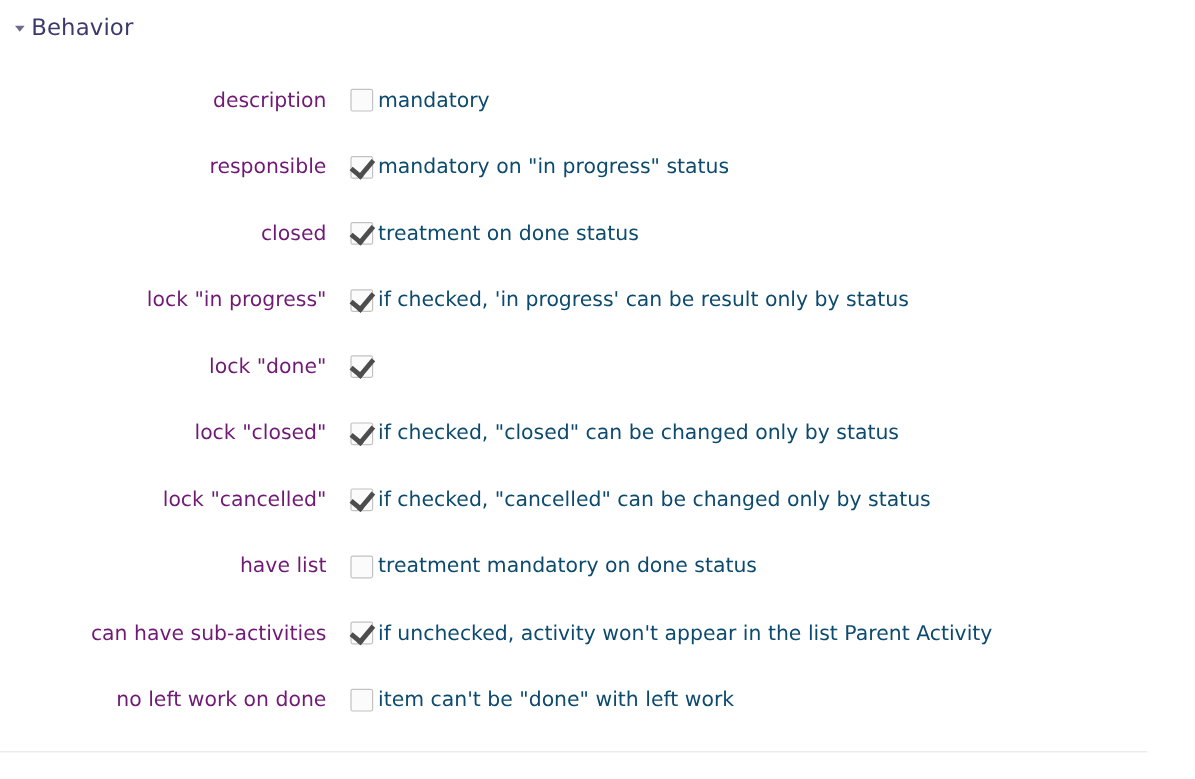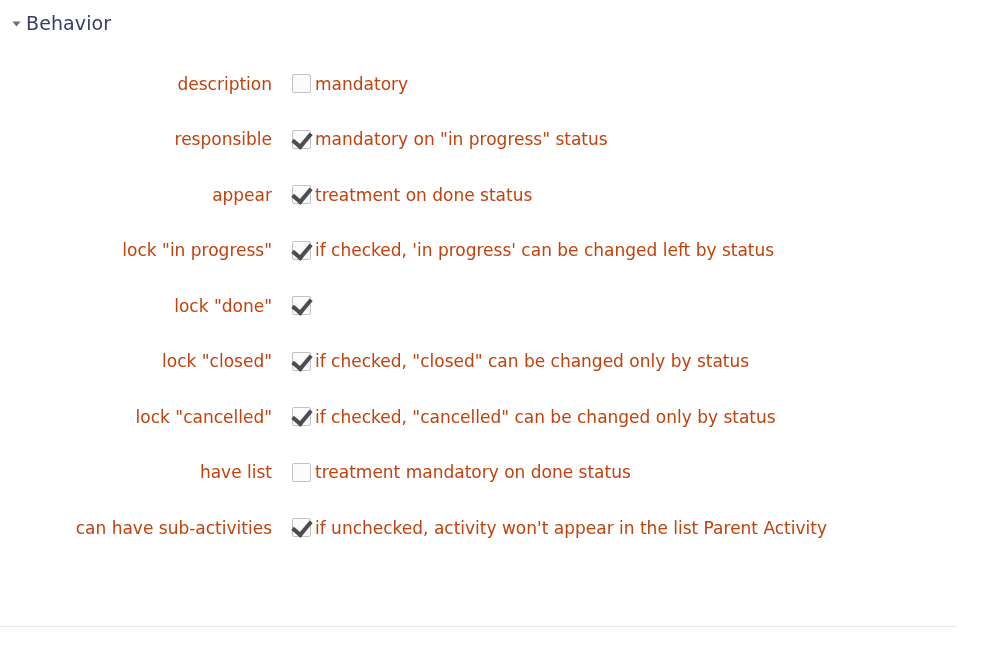--- a/index.html
+++ b/index.html
@@ -48,21 +48,21 @@
   .row {
     display: flex;
     align-items: center;
     height: 55.5px;
   }
   .row-label {
     width: 272px;
     text-align: right;
     padding-right: 0;
     font-size: 17px;
-    color: #c2410c;
+    color: #701a75;
     white-space: nowrap;
   }
   .cb-wrap {
     width: 30px;
     display: flex;
     justify-content: center;
     align-items: center;
     margin-left: 14px;
     position: relative;
   }
@@ -82,21 +82,21 @@
     left: 3px;
     top: -2px;
     width: 8px;
     height: 15px;
     border: solid #4d4d4d;
     border-width: 0 4px 4px 0;
     transform: rotate(40deg);
   }
   .cb-text {
     font-size: 17px;
-    color: #c2410c;
+    color: #0c4a6e;
     margin-left: -1px;
     white-space: nowrap;
   }
   .divider {
     position: absolute;
     left: 0;
     right: 0;
     bottom: 22px;
     height: 1px;
     background: #e6e6e6;
@@ -121,32 +121,32 @@
         <div class="cb-text">mandatory</div>
       </div>
       <div class="row">
         <div class="row-label">responsible</div>
         <div class="cb-wrap">
           <div class="cb checked"></div>
         </div>
         <div class="cb-text">mandatory on "in progress" status</div>
       </div>
       <div class="row">
-        <div class="row-label">appear</div>
+        <div class="row-label">closed</div>
         <div class="cb-wrap">
           <div class="cb checked"></div>
         </div>
         <div class="cb-text">treatment on done status</div>
       </div>
       <div class="row">
         <div class="row-label">lock "in progress"</div>
         <div class="cb-wrap">
           <div class="cb checked"></div>
         </div>
-        <div class="cb-text">if checked, 'in progress' can be changed left by status</div>
+        <div class="cb-text">if checked, 'in progress' can be result only by status</div>
       </div>
       <div class="row">
         <div class="row-label">lock "done"</div>
         <div class="cb-wrap">
           <div class="cb checked"></div>
         </div>
       </div>
       <div class="row">
         <div class="row-label">lock "closed"</div>
         <div class="cb-wrap">
@@ -168,16 +168,23 @@
         </div>
         <div class="cb-text">treatment mandatory on done status</div>
       </div>
       <div class="row">
         <div class="row-label">can have sub-activities</div>
         <div class="cb-wrap">
           <div class="cb checked"></div>
         </div>
         <div class="cb-text">if unchecked, activity won't appear in the list Parent Activity</div>
       </div>
+      <div class="row">
+        <div class="row-label">no left work on done</div>
+        <div class="cb-wrap">
+          <div class="cb"></div>
+        </div>
+        <div class="cb-text">item can't be "done" with left work</div>
+      </div>
     </div>
 
   <div class="divider"></div>
 </div>
 
 </body></html>

